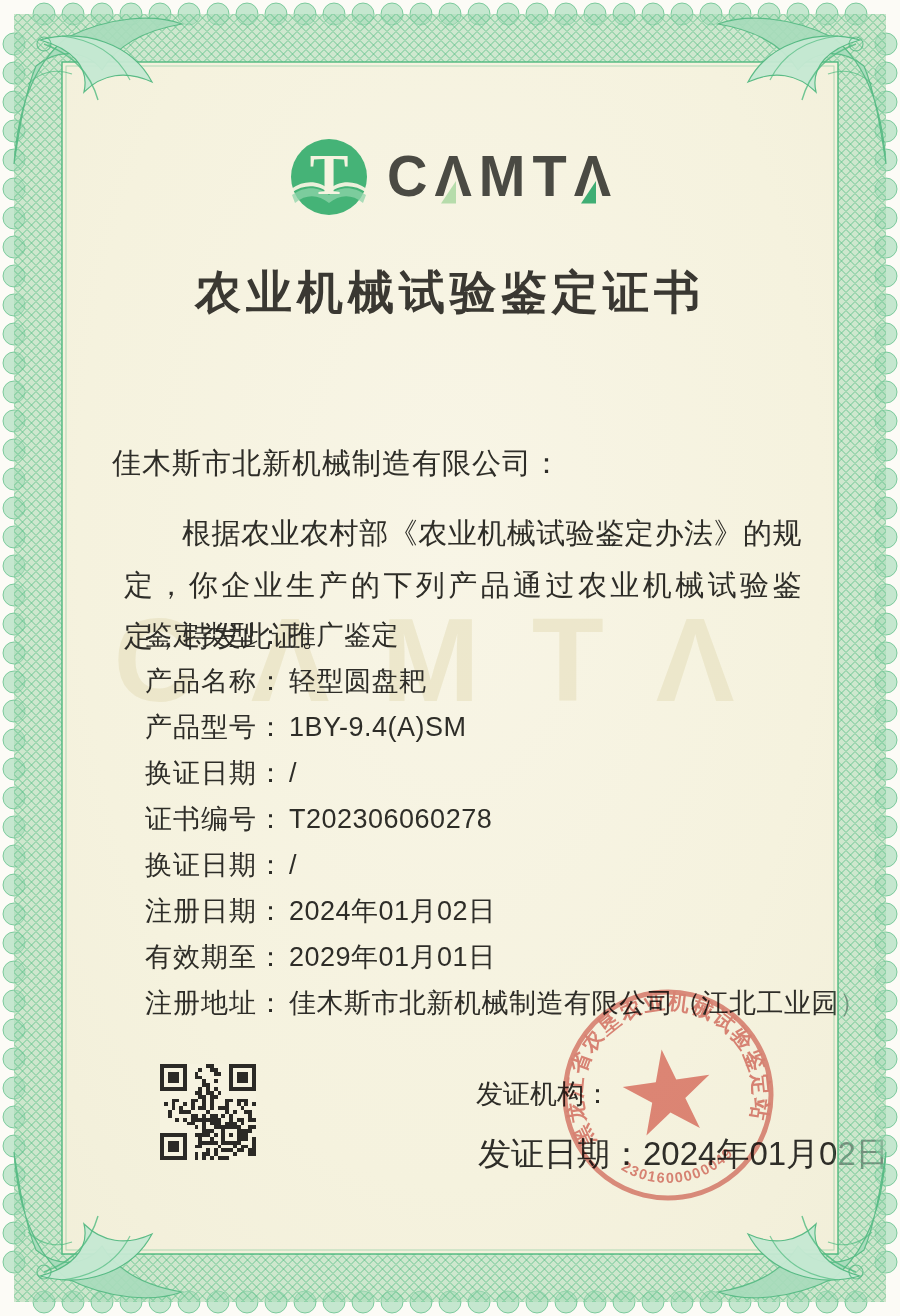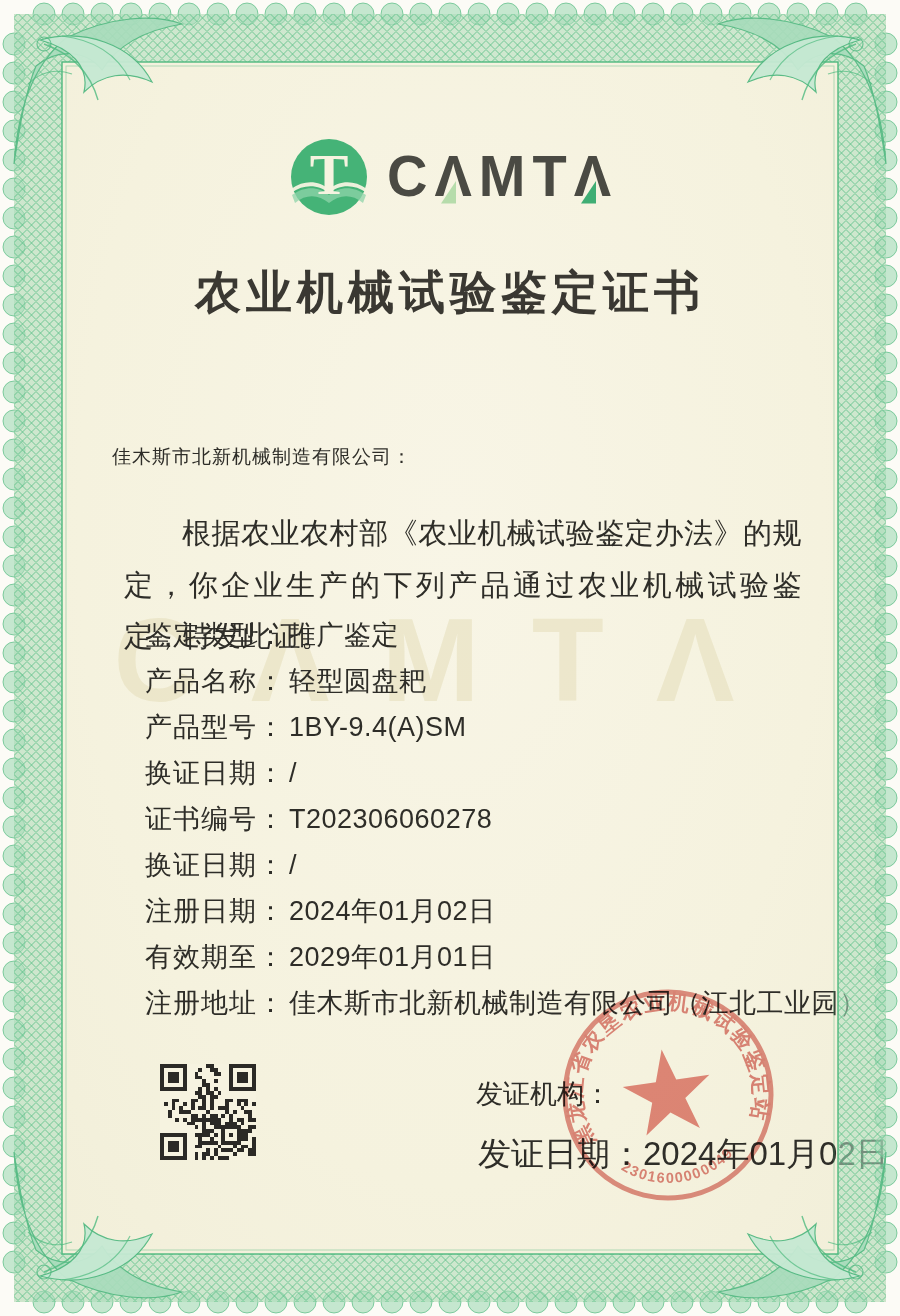--- a/index.html
+++ b/index.html
@@ -34,21 +34,21 @@
   .tri-light{ border-bottom-color:#b6dcab; }
   .tri-green{ border-bottom-color:#3fae74; }
   
   .cert-title{
     position:absolute; top:262px; left:0; right:0; z-index:2;
     text-align:center; font-family:Liberation Sans, sans-serif;
     font-size:46px; font-weight:700; letter-spacing:5px; color:#3a3832;
   }
   .salutation{
     position:absolute; top:444px; left:112px; z-index:2;
-    font-size:19px; color:#2e2d28; letter-spacing:1px;
+    font-size:29px; color:#2e2d28; letter-spacing:1px;
   }
   .body-par{
     position:absolute; top:496px; left:112px; width:678px; z-index:2;
     font-size:29px; color:#2e2d28; line-height:1.78;
     text-indent:2em; text-align:justify; letter-spacing:.5px; margin:12px;
   }
   
   .fields{ position:absolute; top:612px; left:145px; z-index:2; }
   .field-row{ height:46px; display:flex; align-items:center; font-size:27px; color:#2e2d28; }
   .field-label{ letter-spacing:1px; }

